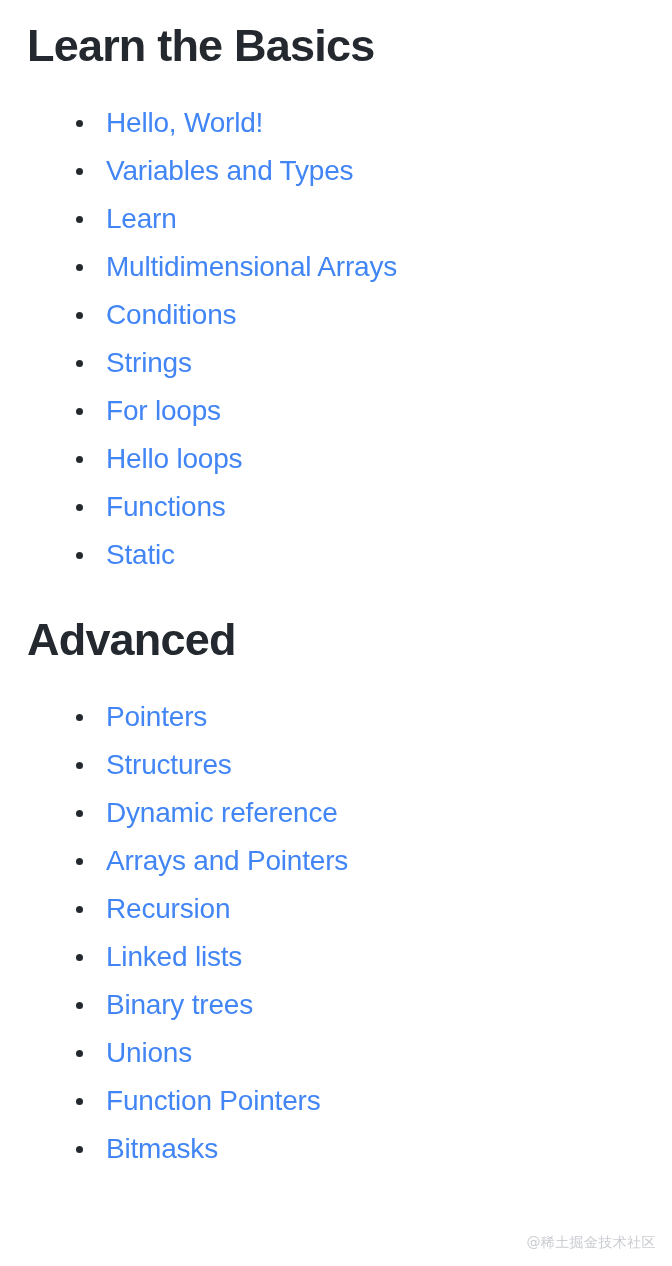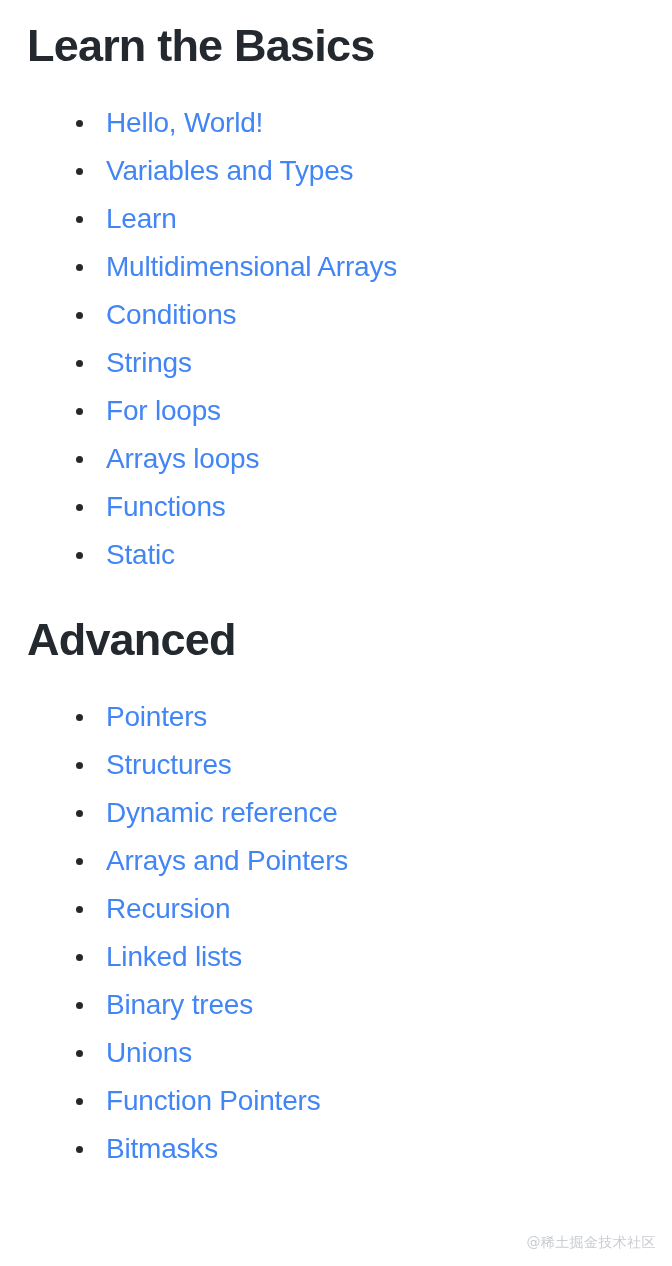--- a/index.html
+++ b/index.html
@@ -100,21 +100,21 @@
   <h1 class="section-heading" id="heading-basics">Learn the Basics</h1>
 
   <ul class="topic-list" id="list-basics">
       <li class="topic-item"><span class="bullet"></span><a class="topic-link" href="#">Hello, World!</a></li>
       <li class="topic-item"><span class="bullet"></span><a class="topic-link" href="#">Variables and Types</a></li>
       <li class="topic-item"><span class="bullet"></span><a class="topic-link" href="#">Learn</a></li>
       <li class="topic-item"><span class="bullet"></span><a class="topic-link" href="#">Multidimensional Arrays</a></li>
       <li class="topic-item"><span class="bullet"></span><a class="topic-link" href="#">Conditions</a></li>
       <li class="topic-item"><span class="bullet"></span><a class="topic-link" href="#">Strings</a></li>
       <li class="topic-item"><span class="bullet"></span><a class="topic-link" href="#">For loops</a></li>
-      <li class="topic-item"><span class="bullet"></span><a class="topic-link" href="#">Arrays loops</a></li>
+      <li class="topic-item"><span class="bullet"></span><a class="topic-link" href="#">Hello loops</a></li>
       <li class="topic-item"><span class="bullet"></span><a class="topic-link" href="#">Functions</a></li>
       <li class="topic-item"><span class="bullet"></span><a class="topic-link" href="#">Static</a></li>
     </ul>
 
   <h1 class="section-heading" id="heading-advanced">Advanced</h1>
 
   <ul class="topic-list" id="list-advanced">
       <li class="topic-item"><span class="bullet"></span><a class="topic-link" href="#">Pointers</a></li>
       <li class="topic-item"><span class="bullet"></span><a class="topic-link" href="#">Structures</a></li>
       <li class="topic-item"><span class="bullet"></span><a class="topic-link" href="#">Dynamic reference</a></li>

